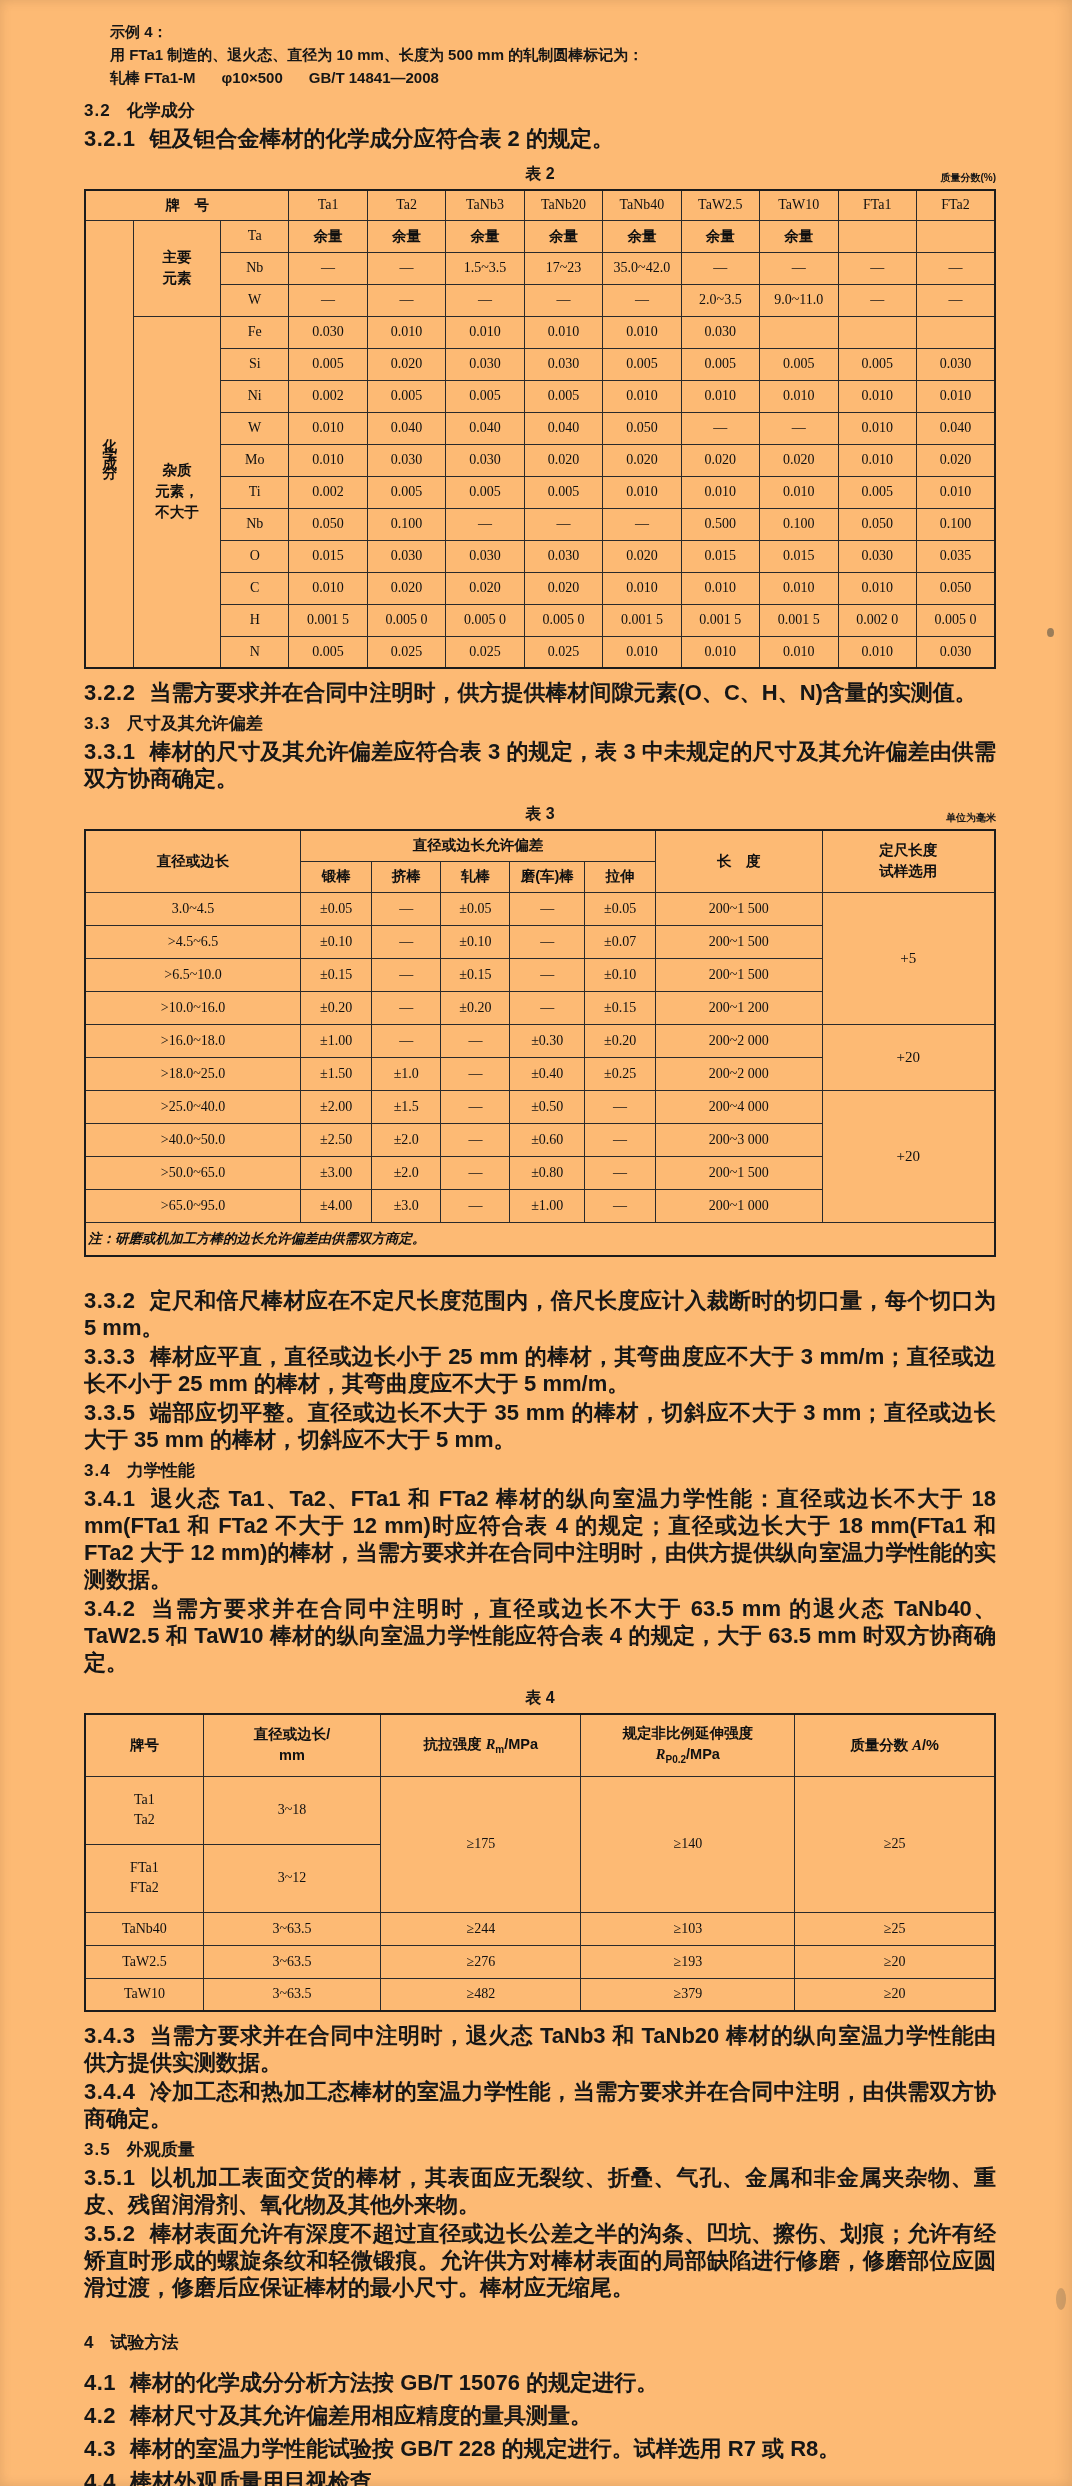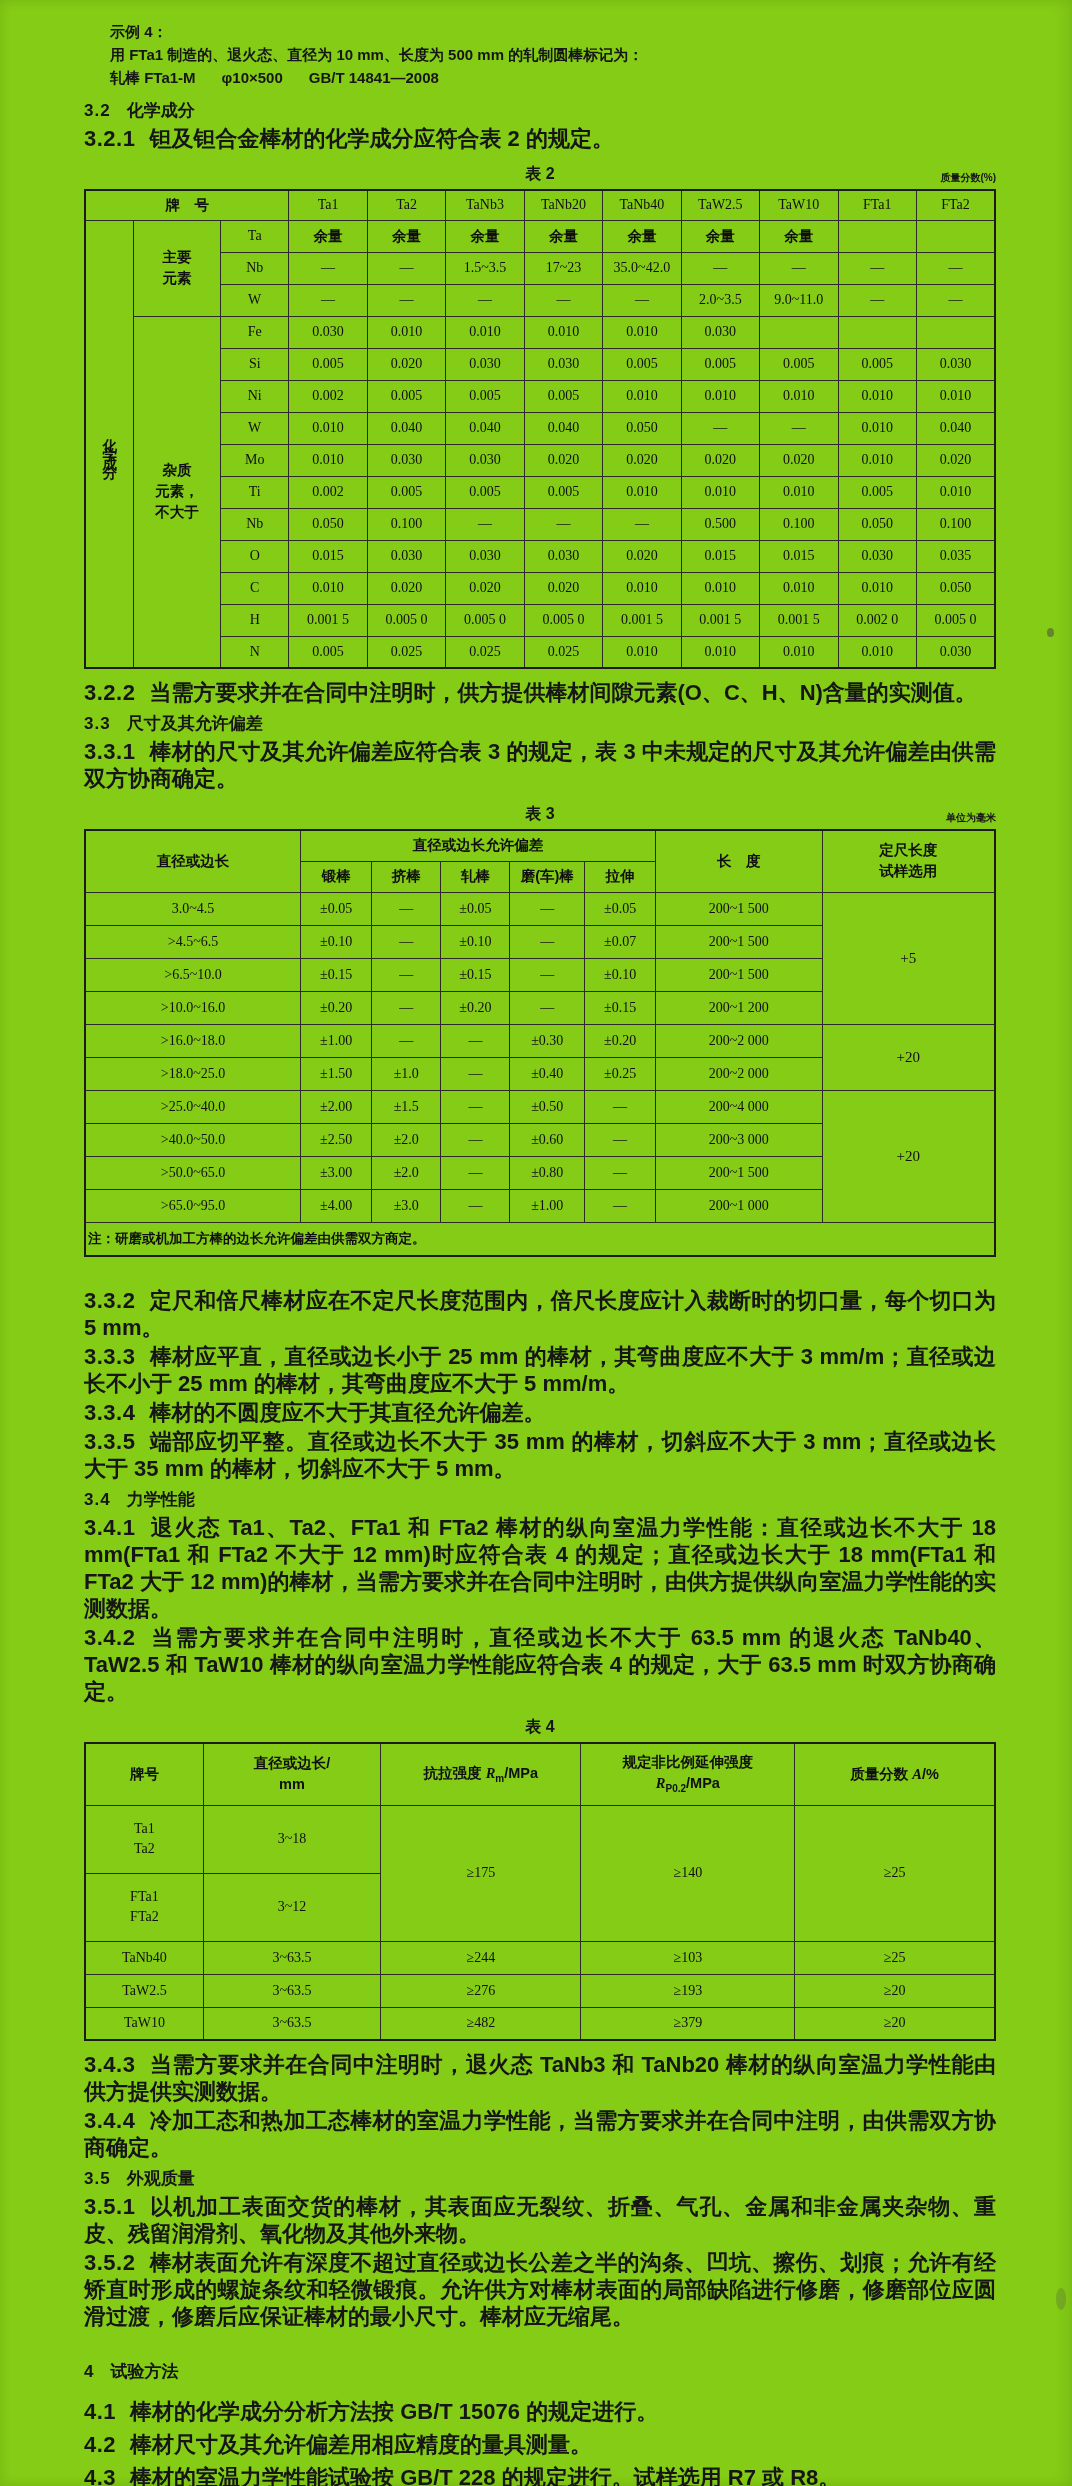--- a/index.html
+++ b/index.html
@@ -1,19 +1,19 @@
 <!DOCTYPE html>
 <html><head>
 <meta charset="utf-8">
 <style>
   * { margin:0; padding:0; box-sizing:border-box; }
   html,body { background:#dddcd8; }
   .page {
     position:relative; width:1072px; height:2486px; overflow:hidden;
-    background:#84cc16; color:#161616;
+    background:#fdba74; color:#161616;
     padding:16px 76px 0 84px;
     font-family:"Liberation Sans","DejaVu Sans",sans-serif;
     box-shadow: inset -6px 0 14px rgba(0,0,0,.08), inset 4px 0 10px rgba(0,0,0,.05);
   }
   .example { margin:4px 0 10px 26px; font-size:15px; font-weight:bold; line-height:23px; }
   .example .gap { margin-right:26px; }
   .heading { font-size:17px; font-weight:bold; margin-top:6px; line-height:24px; }
   .heading .num { margin-right:16px; letter-spacing:1px; }
   .para { font-size:22px; font-weight:bold; line-height:27px; text-align:justify; margin-top:2px; }
   .para .num { margin-right:14px; letter-spacing:0.5px; white-space:nowrap; }
@@ -24,21 +24,21 @@
     table-layout:fixed; }
   table.tbl th, table.tbl td { border:1px solid #2a2a2a; text-align:center; vertical-align:middle; padding:1px 2px; font-weight:normal; }
   table.tbl th.cn, table.tbl td.cn { font-family:"Liberation Sans","DejaVu Sans",sans-serif; font-weight:bold; font-size:14.5px; }
   .t2 tr { height:32px; }
   .t2 tr.hrow { height:30px;padding-left:20px; }
   .t2 .vlabel { writing-mode:vertical-lr; text-orientation:upright; letter-spacing:9px; padding:6px 0; }
   .blk { display:block; line-height:1.45; }
   .t3 tr.hrow1, .t3 tr.hrow2 { height:31px; }
   .t3 tr.drow { height:33px; }
   .t3 tr.nrow { height:34px; }
-  .t3 td.note { text-align:left; font-family:"Liberation Sans","DejaVu Sans",sans-serif; font-weight:bold; font-size:13.5px; }
+  .t3 td.note { text-align:left; font-family:"Liberation Sans","DejaVu Sans",sans-serif; font-weight:bold; font-size:13.5px;font-style:italic; }
   .t3 td.fixed { font-size:15px; }
   .t4 tr.hrow { height:62px; }
   .t4 tr.grow { height:68px; }
   .t4 tr.drow { height:33px; }
   .t4 i { font-style:italic; font-family:"Liberation Serif","DejaVu Serif",serif; }
   .t4 sub { font-size:10px; }
   .sp-30 { margin-top:30px !important; }
   .sp-12 { margin-top:12px !important; }
   .sp-10 { margin-top:10px !important; }
   .sp-big { margin-top:30px !important; }
@@ -406,21 +406,20 @@
       <td>200~1 000</td>
     </tr>
     <tr class="nrow">
       <td colspan="8" class="note">注：研磨或机加工方棒的边长允许偏差由供需双方商定。</td>
     </tr>
   </tbody>
     </table>
 
   <div class="para sp-30"><span class="num">3.3.2</span><span>定尺和倍尺棒材应在不定尺长度范围内，倍尺长度应计入裁断时的切口量，每个切口为 5 mm。</span></div>
   <div class="para"><span class="num">3.3.3</span><span>棒材应平直，直径或边长小于 25 mm 的棒材，其弯曲度应不大于 3 mm/m；直径或边长不小于 25 mm 的棒材，其弯曲度应不大于 5 mm/m。</span></div>
-  <div class="para"><span class="num">3.3.4</span><span>棒材的不圆度应不大于其直径允许偏差。</span></div>
   <div class="para"><span class="num">3.3.5</span><span>端部应切平整。直径或边长不大于 35 mm 的棒材，切斜应不大于 3 mm；直径或边长大于 35 mm 的棒材，切斜应不大于 5 mm。</span></div>
 
   <div class="heading"><span class="num">3.4</span><span>力学性能</span></div>
   <div class="para"><span class="num">3.4.1</span><span>退火态 Ta1、Ta2、FTa1 和 FTa2 棒材的纵向室温力学性能：直径或边长不大于 18 mm(FTa1 和 FTa2 不大于 12 mm)时应符合表 4 的规定；直径或边长大于 18 mm(FTa1 和 FTa2 大于 12 mm)的棒材，当需方要求并在合同中注明时，由供方提供纵向室温力学性能的实测数据。</span></div>
   <div class="para"><span class="num">3.4.2</span><span>当需方要求并在合同中注明时，直径或边长不大于 63.5 mm 的退火态 TaNb40、TaW2.5 和 TaW10 棒材的纵向室温力学性能应符合表 4 的规定，大于 63.5 mm 时双方协商确定。</span></div>
 
   <div class="caption-row">
     <span>表 4</span>
   </div>
 

